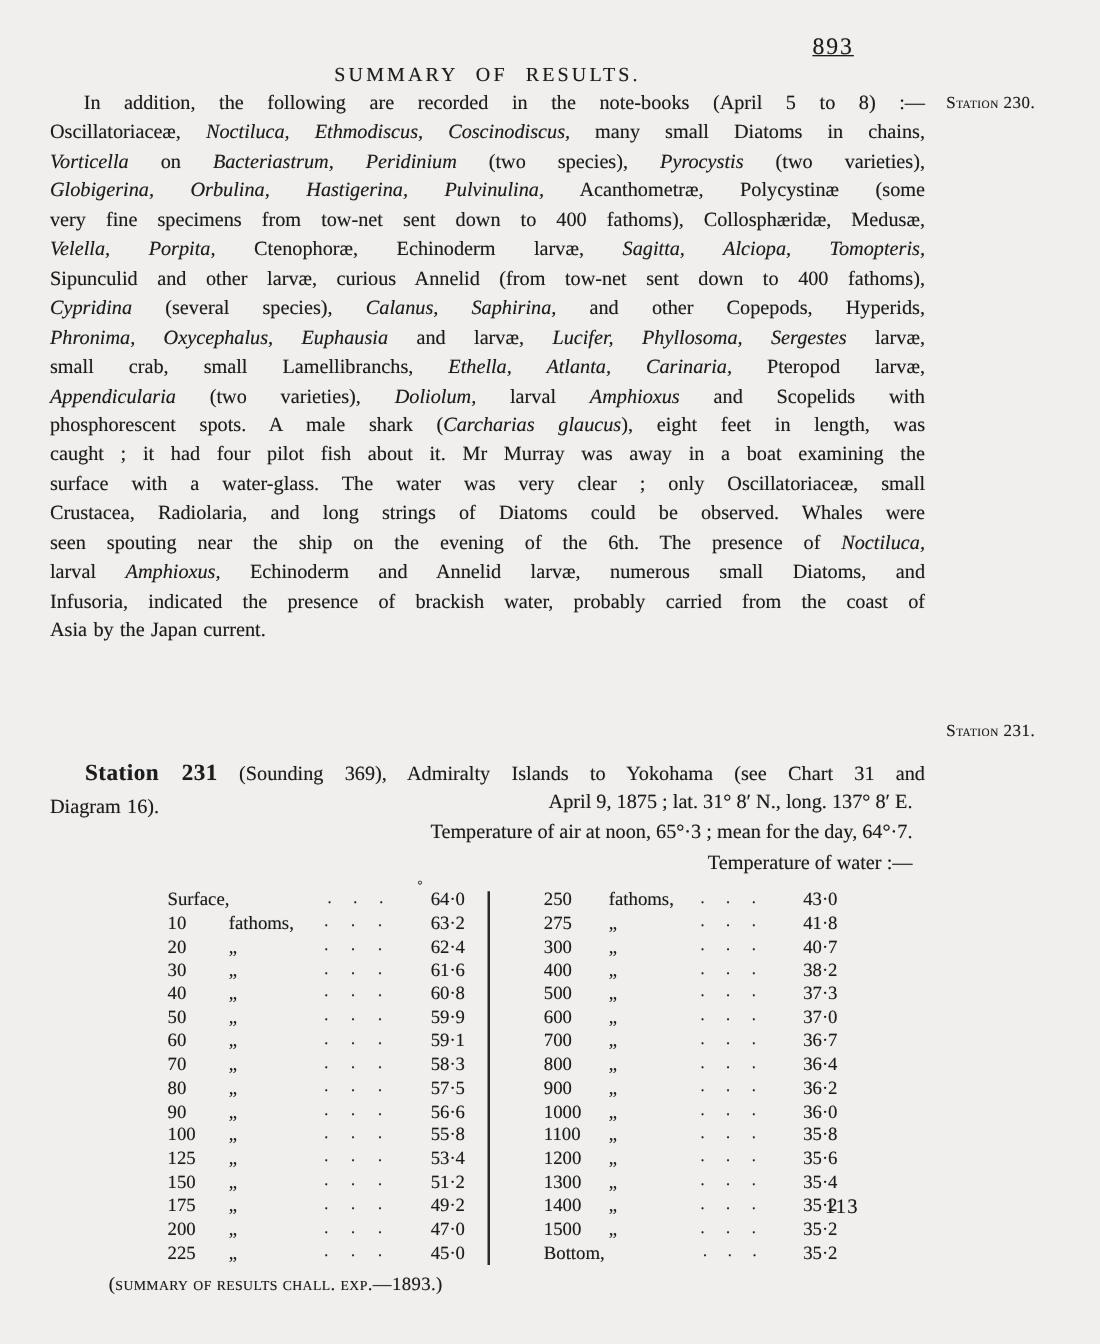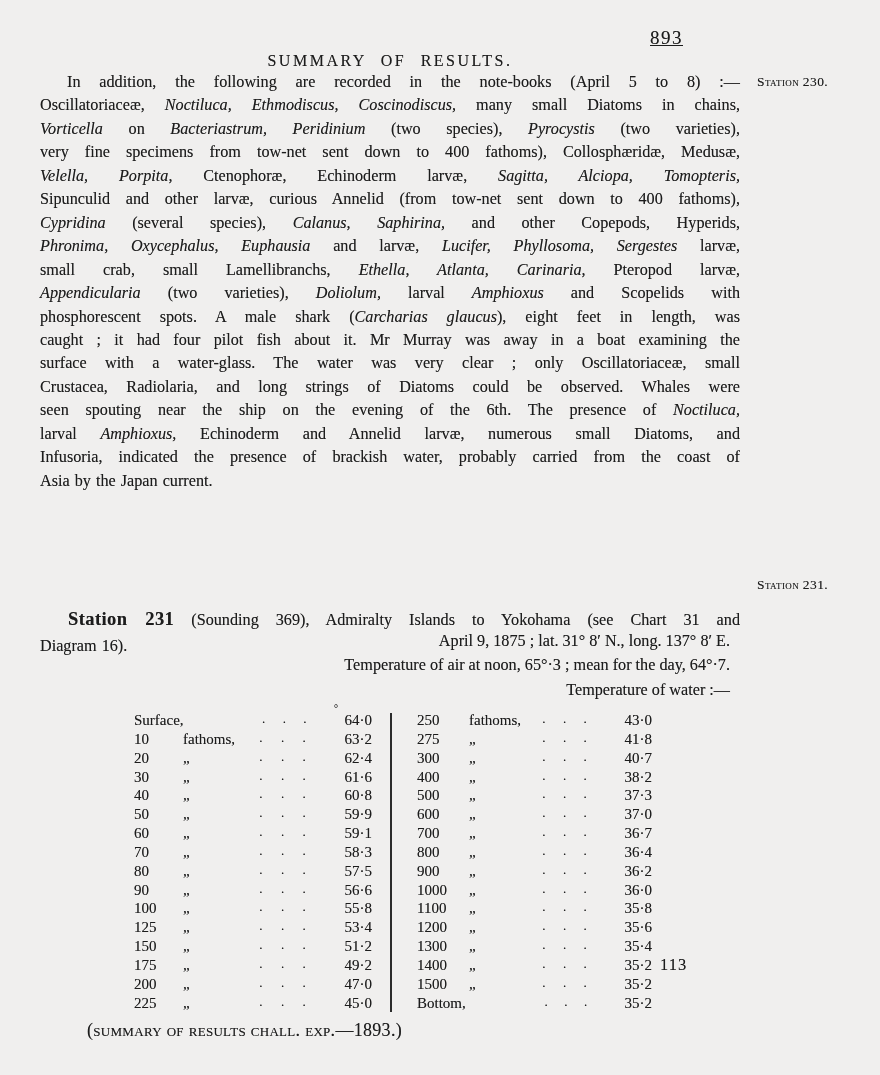--- a/index.html
+++ b/index.html
@@ -31,46 +31,47 @@
   #shead .tline:last-child{text-align-last:left;}
   .bd{font-weight:700;font-size:18.5px;letter-spacing:0.4px;}
   
   #details{top:629px;left:90px;width:640px;font-size:16.2px;line-height:24.4px;}
   .dline{text-align:right;}
   
   #wtable{top:712px;left:134px;width:518px;font-size:15px;}
   .trow{position:relative;height:18.85px;}
   .half{position:absolute;top:0;display:flex;align-items:baseline;}
   .half.l{left:0;width:238px;}
-  .half.r{left:283px;width:235px;justify-content:space-between;}
+  .half.r{left:301px;width:235px;justify-content:space-between;}
   .cd{flex:0 0 46px;white-space:nowrap;}
   .cu{flex:0 0 58px;padding-left:3px;white-space:nowrap;}
   .half.r .cu{flex:0 0 56px;padding-left:6px;}
   .lead{flex:1;display:flex;justify-content:space-evenly;}
   .lead i{font-style:normal;font-size:13px;transform:translateY(-2px);}
   .cv{flex:0 0 48px;text-align:right;position:relative;}
   .deg{position:absolute;top:-9px;left:10px;font-size:10px;text-indent:0;}
   #divider{position:absolute;left:256px;top:1px;height:299px;width:1.5px;background:#2b2b2b;}
   
-  #footer{top:1020px;left:87px;font-variant:small-caps;font-size:18px;letter-spacing:0.3px;}
+  #footer{top:1020px;left:87px;font-variant:small-caps;font-size:15px;letter-spacing:0.3px;}
   #sig{top:955px;left:660px;width:40px;font-size:16.5px;letter-spacing:1px;}
 </style>
 </head>
 <body>
 
 <div class="abs" id="head-title">SUMMARY OF RESULTS.</div>
 <div class="abs" id="page-num">893</div>
 
 <div class="abs mnote" id="note230">Station 230.</div>
 <div class="abs mnote" id="note231">Station 231.</div>
 
 <div class="abs" id="para1">
     <div class="tline"><span>In addition, the following are recorded in the note-books (April 5 to 8) :—</span></div>
     <div class="tline"><span>Oscillatoriaceæ, </span><span class="it">Noctiluca, Ethmodiscus, Coscinodiscus,</span><span> many small Diatoms in chains,</span></div>
     <div class="tline"><span class="it">Vorticella</span><span> on </span><span class="it">Bacteriastrum, Peridinium</span><span> (two species), </span><span class="it">Pyrocystis</span><span> (two varieties),</span></div>
+    <div class="tline"><span class="it">Globigerina, Orbulina, Hastigerina, Pulvinulina,</span><span> Acanthometræ, Polycystinæ (some</span></div>
     <div class="tline"><span>very fine specimens from tow-net sent down to 400 fathoms), Collosphæridæ, Medusæ,</span></div>
     <div class="tline"><span class="it">Velella, Porpita,</span><span> Ctenophoræ, Echinoderm larvæ, </span><span class="it">Sagitta, Alciopa, Tomopteris,</span></div>
     <div class="tline"><span>Sipunculid and other larvæ, curious Annelid (from tow-net sent down to 400 fathoms),</span></div>
     <div class="tline"><span class="it">Cypridina</span><span> (several species), </span><span class="it">Calanus, Saphirina,</span><span> and other Copepods, Hyperids,</span></div>
     <div class="tline"><span class="it">Phronima, Oxycephalus, Euphausia</span><span> and larvæ, </span><span class="it">Lucifer, Phyllosoma, Sergestes</span><span> larvæ,</span></div>
     <div class="tline"><span>small crab, small Lamellibranchs, </span><span class="it">Ethella, Atlanta, Carinaria,</span><span> Pteropod larvæ,</span></div>
     <div class="tline"><span class="it">Appendicularia</span><span> (two varieties), </span><span class="it">Doliolum,</span><span> larval </span><span class="it">Amphioxus</span><span> and Scopelids with</span></div>
     <div class="tline"><span>phosphorescent spots. A male shark (</span><span class="it">Carcharias glaucus</span><span>), eight feet in length, was</span></div>
     <div class="tline"><span>caught ; it had four pilot fish about it. Mr Murray was away in a boat examining the</span></div>
     <div class="tline"><span>surface with a water-glass. The water was very clear ; only Oscillatoriaceæ, small</span></div>

